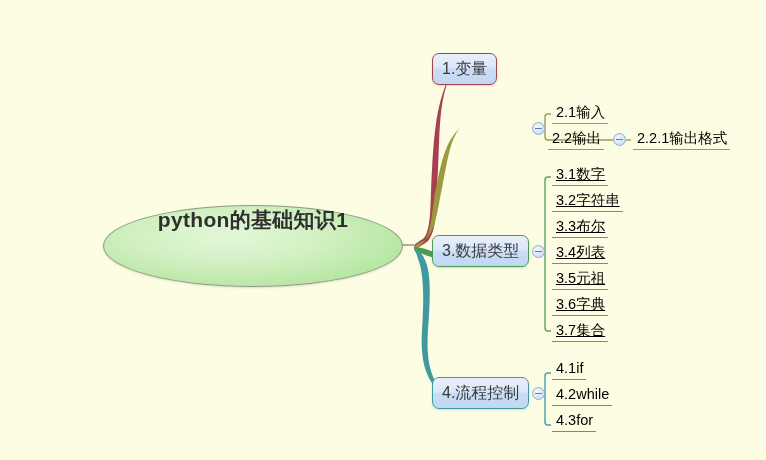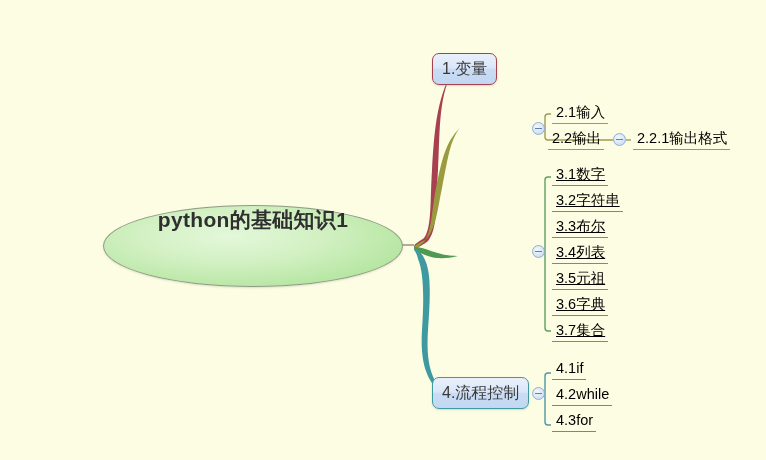--- a/index.html
+++ b/index.html
@@ -157,20 +157,23 @@
 
   <div class="root-node">
     <span class="root-label">python的基础知识1</span>
   </div>
 
   <div class="l1-node" id="node-1">
     <span class="l1-label">1.变量</span>
   </div>
 
 
+  <div class="l1-node" id="node-3">
+    <span class="l1-label">3.数据类型</span>
+  </div>
 
   <div class="l1-node" id="node-4">
     <span class="l1-label">4.流程控制</span>
   </div>
 
   <div class="toggle" id="toggle-2"></div>
   <div class="toggle" id="toggle-221"></div>
   <div class="toggle" id="toggle-3"></div>
   <div class="toggle" id="toggle-4"></div>
 

